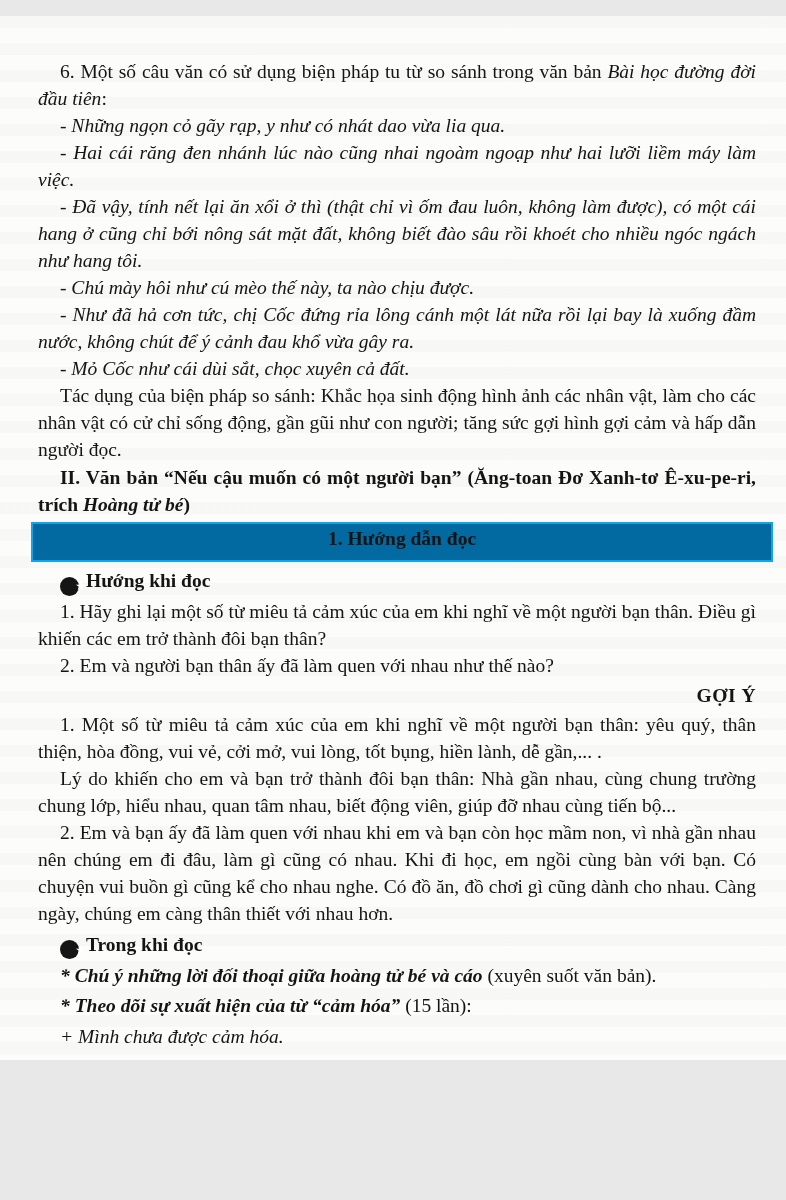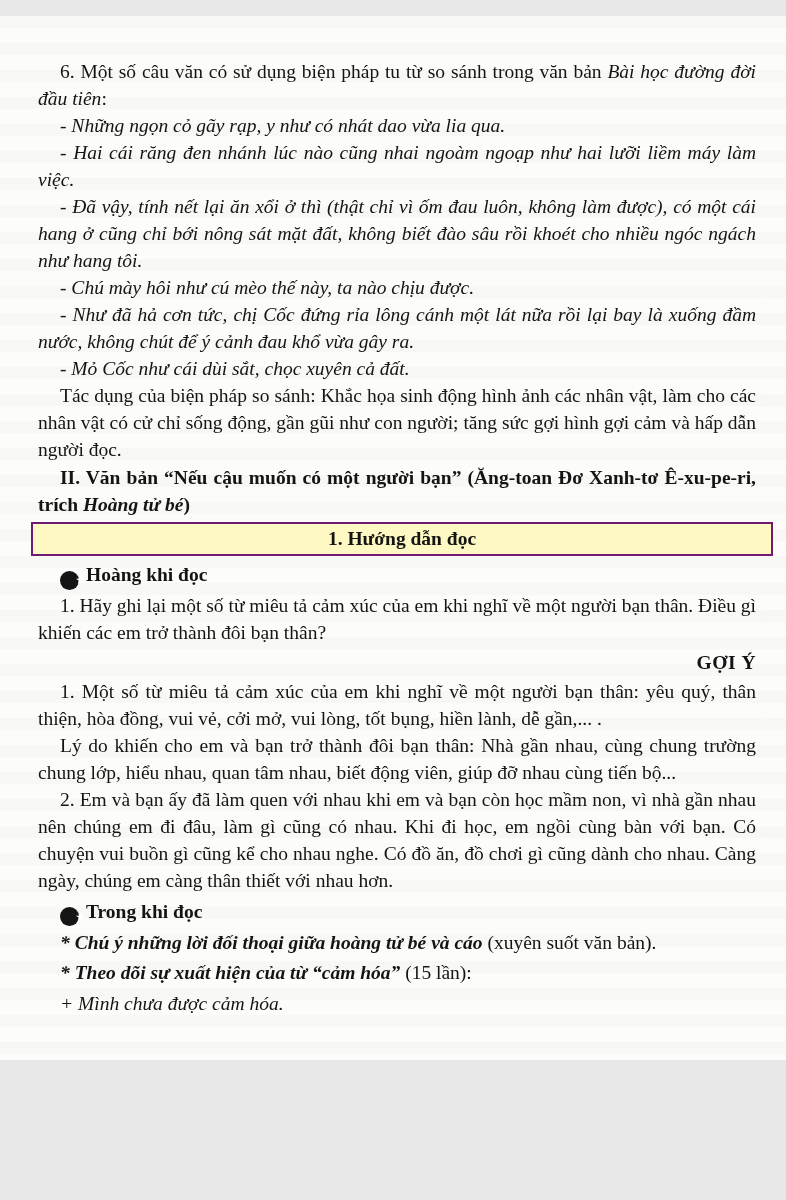--- a/index.html
+++ b/index.html
@@ -41,27 +41,27 @@
     margin: 0;
     text-indent: 22px;
   }
   .quote { font-style: italic; }
   .bolditalic { font-weight: bold; font-style: italic; }
   p.section-heading {
     font-weight: bold;
     margin-top: 1px;
   }
   .boxed-heading {
-    border: 2px solid #701a75;
+    border: 2px solid #0ea5e9;
     margin: 4px -17px 5px -7px;
-    padding: 1px 0 2px;
+    padding: 1px 0 8px;
     text-align: center;
     font-weight: bold;
     text-indent: 0;
-    background: #fef9c3;
+    background: #0369a1;
   }
   .boxed-heading p { text-indent: 0; margin: 0; }
   p.star-heading {
     font-weight: bold;
     margin-top: 4px;
     margin-bottom: 2px;
   }
   .staricon {
     display: inline-flex;
     width: 19px;
@@ -114,23 +114,24 @@
     <p>Tác dụng của biện pháp so sánh: Khắc họa sinh động hình ảnh các nhân vật, làm cho các nhân vật có cử chỉ sống động, gần gũi như con người; tăng sức gợi hình gợi cảm và hấp dẫn người đọc.</p>
 
     <p class="section-heading"><span>II. Văn bản “Nếu cậu muốn có một người bạn” (Ăng-toan Đơ Xanh-tơ Ê-xu-pe-ri, trích </span><i>Hoàng tử bé</i><span>)</span></p>
 
     <div class="boxed-heading">
       <p>1. Hướng dẫn đọc</p>
     </div>
 
     <p class="star-heading"><span class="staricon">
           <span>★</span>
-        </span><span>Hoàng khi đọc</span></p>
+        </span><span>Hướng khi đọc</span></p>
 
     <p>1. Hãy ghi lại một số từ miêu tả cảm xúc của em khi nghĩ về một người bạn thân. Điều gì khiến các em trở thành đôi bạn thân?</p>
+    <p>2. Em và người bạn thân ấy đã làm quen với nhau như thế nào?</p>
 
     <p class="centered-heading">GỢI Ý</p>
 
     <p>1. Một số từ miêu tả cảm xúc của em khi nghĩ về một người bạn thân: yêu quý, thân thiện, hòa đồng, vui vẻ, cởi mở, vui lòng, tốt bụng, hiền lành, dễ gần,... .</p>
     <p>Lý do khiến cho em và bạn trở thành đôi bạn thân: Nhà gần nhau, cùng chung trường chung lớp, hiểu nhau, quan tâm nhau, biết động viên, giúp đỡ nhau cùng tiến bộ...</p>
     <p>2. Em và bạn ấy đã làm quen với nhau khi em và bạn còn học mầm non, vì nhà gần nhau nên chúng em đi đâu, làm gì cũng có nhau. Khi đi học, em ngồi cùng bàn với bạn. Có chuyện vui buồn gì cũng kể cho nhau nghe. Có đồ ăn, đồ chơi gì cũng dành cho nhau. Càng ngày, chúng em càng thân thiết với nhau hơn.</p>
 
     <p class="star-heading"><span class="staricon">
           <span>★</span>
         </span><span>Trong khi đọc</span></p>

